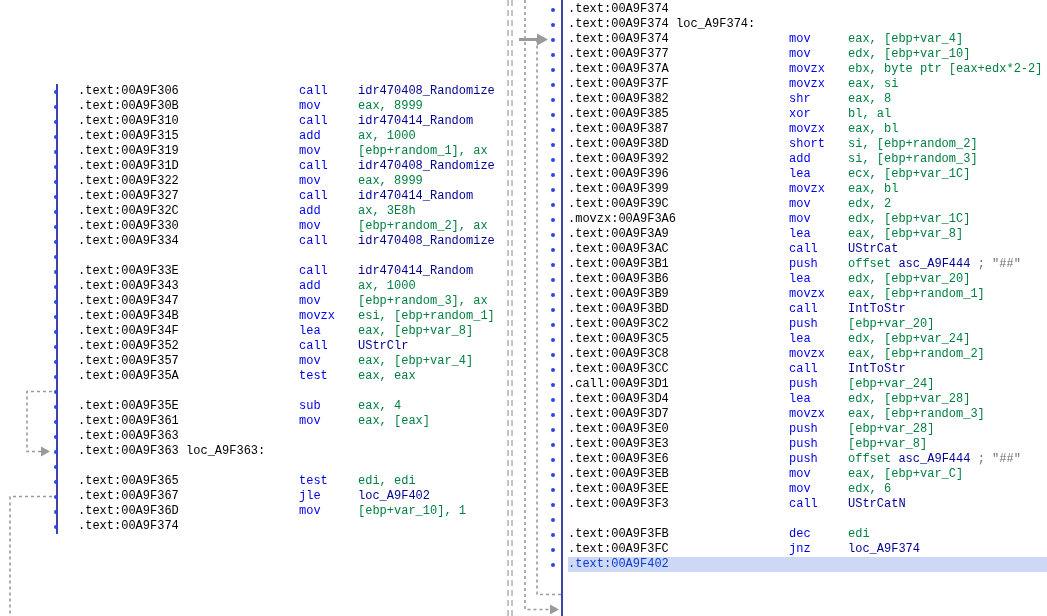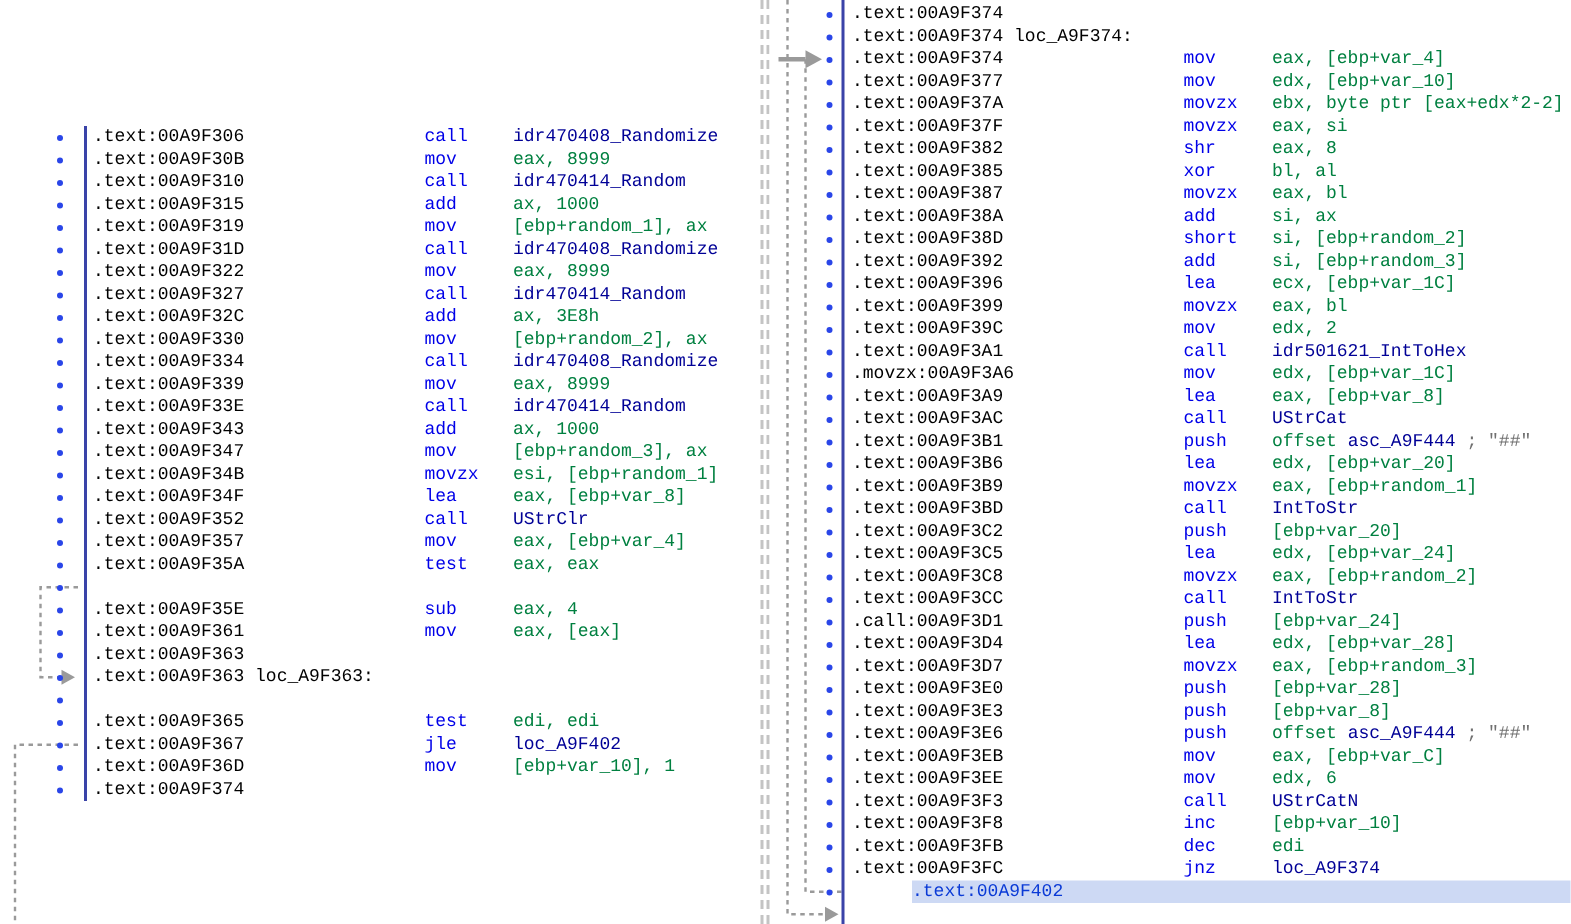--- a/index.html
+++ b/index.html
@@ -13,42 +13,42 @@
     font-size: 12px;
   }
   .pane { position: absolute; top: 0; height: 432px; background: #fff; }
   #pane-left  { left: 0;   width: 507px; }
   #pane-right { left: 513px; width: 534px; }
   .arrows { position: absolute; left: 0; top: 0; pointer-events: none; }
   .gutter-line { position: absolute; width: 2px; background: var(--c-gutter); }
   #pane-left  .gutter-line { left: 56px; top: 84px; height: 450px; }
   #pane-right .gutter-line { left: 48px; top: 0;   height: 616px; }
   .lines { position: absolute; left: 0; right: 0; }
-  #pane-left  .lines { top: 84px; }
+  #pane-left  .lines { top: 84px; padding-left: 16px; }
   #pane-right .lines { top: 2px; }
   .line { position: relative; height: 15px; white-space: pre; }
   .dot {
     position: absolute; left: 38px; top: 6px;
     width: 4px; height: 4px; border-radius: 50%;
     background: var(--c-dot);
   }
   .content {
     position: absolute; left: 62px; right: 0; top: 0;
     height: 15px; line-height: 15px;
     color: var(--c-addr);
   }
   #pane-right .content { left: 55px; }
   .addr { color: var(--c-addr); }
   .addr.fixed { display: inline-block; width: 221px; }
   .mn   { display: inline-block; width: 59px; color: var(--c-mn); }
   .label { color: var(--c-label); }
   .t-op   { color: var(--c-op); }
   .t-name { color: var(--c-name); }
   .t-com  { color: var(--c-com); }
-  .line.sel .content { background: var(--c-selbg); margin-left: 40px; }
+  .line.sel .content { background: var(--c-selbg); }
   .line.sel .addr { color: var(--c-seltx); }
   .divider {
     position: absolute; left: 507px; top: 0; width: 6px; height: 616px;
     border-left: 2px dashed #c4c4c4;
     border-right: 2px dashed #c4c4c4;
   }
 </style>
 </head>
 <body>
 
@@ -68,21 +68,21 @@
       <div class="line"><span class="dot"></span><span class="content"><span class="addr fixed">.text:00A9F30B</span><span class="mn">mov</span><span class="t-op">eax, 8999</span></span></div>
       <div class="line"><span class="dot"></span><span class="content"><span class="addr fixed">.text:00A9F310</span><span class="mn">call</span><span class="t-name">idr470414_Random</span></span></div>
       <div class="line"><span class="dot"></span><span class="content"><span class="addr fixed">.text:00A9F315</span><span class="mn">add</span><span class="t-op">ax, 1000</span></span></div>
       <div class="line"><span class="dot"></span><span class="content"><span class="addr fixed">.text:00A9F319</span><span class="mn">mov</span><span class="t-op">[ebp+random_1], ax</span></span></div>
       <div class="line"><span class="dot"></span><span class="content"><span class="addr fixed">.text:00A9F31D</span><span class="mn">call</span><span class="t-name">idr470408_Randomize</span></span></div>
       <div class="line"><span class="dot"></span><span class="content"><span class="addr fixed">.text:00A9F322</span><span class="mn">mov</span><span class="t-op">eax, 8999</span></span></div>
       <div class="line"><span class="dot"></span><span class="content"><span class="addr fixed">.text:00A9F327</span><span class="mn">call</span><span class="t-name">idr470414_Random</span></span></div>
       <div class="line"><span class="dot"></span><span class="content"><span class="addr fixed">.text:00A9F32C</span><span class="mn">add</span><span class="t-op">ax, 3E8h</span></span></div>
       <div class="line"><span class="dot"></span><span class="content"><span class="addr fixed">.text:00A9F330</span><span class="mn">mov</span><span class="t-op">[ebp+random_2], ax</span></span></div>
       <div class="line"><span class="dot"></span><span class="content"><span class="addr fixed">.text:00A9F334</span><span class="mn">call</span><span class="t-name">idr470408_Randomize</span></span></div>
-      <div class="line"><span class="dot"></span><span class="content"><span class="addr fixed">.text:00A9F339</span><span class="mn">mov</span><span class="t-op">eax, 8999</span></span></div>
+      <div class="line"><span class="dot"></span></div>
       <div class="line"><span class="dot"></span><span class="content"><span class="addr fixed">.text:00A9F33E</span><span class="mn">call</span><span class="t-name">idr470414_Random</span></span></div>
       <div class="line"><span class="dot"></span><span class="content"><span class="addr fixed">.text:00A9F343</span><span class="mn">add</span><span class="t-op">ax, 1000</span></span></div>
       <div class="line"><span class="dot"></span><span class="content"><span class="addr fixed">.text:00A9F347</span><span class="mn">mov</span><span class="t-op">[ebp+random_3], ax</span></span></div>
       <div class="line"><span class="dot"></span><span class="content"><span class="addr fixed">.text:00A9F34B</span><span class="mn">movzx</span><span class="t-op">esi, [ebp+random_1]</span></span></div>
       <div class="line"><span class="dot"></span><span class="content"><span class="addr fixed">.text:00A9F34F</span><span class="mn">lea</span><span class="t-op">eax, [ebp+var_8]</span></span></div>
       <div class="line"><span class="dot"></span><span class="content"><span class="addr fixed">.text:00A9F352</span><span class="mn">call</span><span class="t-name">UStrClr</span></span></div>
       <div class="line"><span class="dot"></span><span class="content"><span class="addr fixed">.text:00A9F357</span><span class="mn">mov</span><span class="t-op">eax, [ebp+var_4]</span></span></div>
       <div class="line"><span class="dot"></span><span class="content"><span class="addr fixed">.text:00A9F35A</span><span class="mn">test</span><span class="t-op">eax, eax</span></span></div>
       <div class="line"><span class="dot"></span></div>
       <div class="line"><span class="dot"></span><span class="content"><span class="addr fixed">.text:00A9F35E</span><span class="mn">sub</span><span class="t-op">eax, 4</span></span></div>
@@ -115,45 +115,43 @@
   <div class="lines">
       <div class="line"><span class="dot"></span><span class="content"><span class="addr">.text:00A9F374</span></span></div>
       <div class="line"><span class="dot"></span><span class="content"><span class="addr">.text:00A9F374</span><span class="label"> loc_A9F374:</span></span></div>
       <div class="line"><span class="dot"></span><span class="content"><span class="addr fixed">.text:00A9F374</span><span class="mn">mov</span><span class="t-op">eax, [ebp+var_4]</span></span></div>
       <div class="line"><span class="dot"></span><span class="content"><span class="addr fixed">.text:00A9F377</span><span class="mn">mov</span><span class="t-op">edx, [ebp+var_10]</span></span></div>
       <div class="line"><span class="dot"></span><span class="content"><span class="addr fixed">.text:00A9F37A</span><span class="mn">movzx</span><span class="t-op">ebx, byte ptr [eax+edx*2-2]</span></span></div>
       <div class="line"><span class="dot"></span><span class="content"><span class="addr fixed">.text:00A9F37F</span><span class="mn">movzx</span><span class="t-op">eax, si</span></span></div>
       <div class="line"><span class="dot"></span><span class="content"><span class="addr fixed">.text:00A9F382</span><span class="mn">shr</span><span class="t-op">eax, 8</span></span></div>
       <div class="line"><span class="dot"></span><span class="content"><span class="addr fixed">.text:00A9F385</span><span class="mn">xor</span><span class="t-op">bl, al</span></span></div>
       <div class="line"><span class="dot"></span><span class="content"><span class="addr fixed">.text:00A9F387</span><span class="mn">movzx</span><span class="t-op">eax, bl</span></span></div>
-      <div class="line"><span class="dot"></span><span class="content"><span class="addr fixed">.text:00A9F38A</span><span class="mn">add</span><span class="t-op">si, ax</span></span></div>
       <div class="line"><span class="dot"></span><span class="content"><span class="addr fixed">.text:00A9F38D</span><span class="mn">short</span><span class="t-op">si, [ebp+random_2]</span></span></div>
       <div class="line"><span class="dot"></span><span class="content"><span class="addr fixed">.text:00A9F392</span><span class="mn">add</span><span class="t-op">si, [ebp+random_3]</span></span></div>
       <div class="line"><span class="dot"></span><span class="content"><span class="addr fixed">.text:00A9F396</span><span class="mn">lea</span><span class="t-op">ecx, [ebp+var_1C]</span></span></div>
       <div class="line"><span class="dot"></span><span class="content"><span class="addr fixed">.text:00A9F399</span><span class="mn">movzx</span><span class="t-op">eax, bl</span></span></div>
       <div class="line"><span class="dot"></span><span class="content"><span class="addr fixed">.text:00A9F39C</span><span class="mn">mov</span><span class="t-op">edx, 2</span></span></div>
-      <div class="line"><span class="dot"></span><span class="content"><span class="addr fixed">.text:00A9F3A1</span><span class="mn">call</span><span class="t-name">idr501621_IntToHex</span></span></div>
       <div class="line"><span class="dot"></span><span class="content"><span class="addr fixed">.movzx:00A9F3A6</span><span class="mn">mov</span><span class="t-op">edx, [ebp+var_1C]</span></span></div>
       <div class="line"><span class="dot"></span><span class="content"><span class="addr fixed">.text:00A9F3A9</span><span class="mn">lea</span><span class="t-op">eax, [ebp+var_8]</span></span></div>
       <div class="line"><span class="dot"></span><span class="content"><span class="addr fixed">.text:00A9F3AC</span><span class="mn">call</span><span class="t-name">UStrCat</span></span></div>
       <div class="line"><span class="dot"></span><span class="content"><span class="addr fixed">.text:00A9F3B1</span><span class="mn">push</span><span class="t-op">offset </span><span class="t-name">asc_A9F444</span><span class="t-com"> ; "##"</span></span></div>
       <div class="line"><span class="dot"></span><span class="content"><span class="addr fixed">.text:00A9F3B6</span><span class="mn">lea</span><span class="t-op">edx, [ebp+var_20]</span></span></div>
       <div class="line"><span class="dot"></span><span class="content"><span class="addr fixed">.text:00A9F3B9</span><span class="mn">movzx</span><span class="t-op">eax, [ebp+random_1]</span></span></div>
       <div class="line"><span class="dot"></span><span class="content"><span class="addr fixed">.text:00A9F3BD</span><span class="mn">call</span><span class="t-name">IntToStr</span></span></div>
       <div class="line"><span class="dot"></span><span class="content"><span class="addr fixed">.text:00A9F3C2</span><span class="mn">push</span><span class="t-op">[ebp+var_20]</span></span></div>
       <div class="line"><span class="dot"></span><span class="content"><span class="addr fixed">.text:00A9F3C5</span><span class="mn">lea</span><span class="t-op">edx, [ebp+var_24]</span></span></div>
       <div class="line"><span class="dot"></span><span class="content"><span class="addr fixed">.text:00A9F3C8</span><span class="mn">movzx</span><span class="t-op">eax, [ebp+random_2]</span></span></div>
       <div class="line"><span class="dot"></span><span class="content"><span class="addr fixed">.text:00A9F3CC</span><span class="mn">call</span><span class="t-name">IntToStr</span></span></div>
       <div class="line"><span class="dot"></span><span class="content"><span class="addr fixed">.call:00A9F3D1</span><span class="mn">push</span><span class="t-op">[ebp+var_24]</span></span></div>
       <div class="line"><span class="dot"></span><span class="content"><span class="addr fixed">.text:00A9F3D4</span><span class="mn">lea</span><span class="t-op">edx, [ebp+var_28]</span></span></div>
       <div class="line"><span class="dot"></span><span class="content"><span class="addr fixed">.text:00A9F3D7</span><span class="mn">movzx</span><span class="t-op">eax, [ebp+random_3]</span></span></div>
       <div class="line"><span class="dot"></span><span class="content"><span class="addr fixed">.text:00A9F3E0</span><span class="mn">push</span><span class="t-op">[ebp+var_28]</span></span></div>
       <div class="line"><span class="dot"></span><span class="content"><span class="addr fixed">.text:00A9F3E3</span><span class="mn">push</span><span class="t-op">[ebp+var_8]</span></span></div>
       <div class="line"><span class="dot"></span><span class="content"><span class="addr fixed">.text:00A9F3E6</span><span class="mn">push</span><span class="t-op">offset </span><span class="t-name">asc_A9F444</span><span class="t-com"> ; "##"</span></span></div>
       <div class="line"><span class="dot"></span><span class="content"><span class="addr fixed">.text:00A9F3EB</span><span class="mn">mov</span><span class="t-op">eax, [ebp+var_C]</span></span></div>
       <div class="line"><span class="dot"></span><span class="content"><span class="addr fixed">.text:00A9F3EE</span><span class="mn">mov</span><span class="t-op">edx, 6</span></span></div>
       <div class="line"><span class="dot"></span><span class="content"><span class="addr fixed">.text:00A9F3F3</span><span class="mn">call</span><span class="t-name">UStrCatN</span></span></div>
-      <div class="line"><span class="dot"></span><span class="content"><span class="addr fixed">.text:00A9F3F8</span><span class="mn">inc</span><span class="t-op">[ebp+var_10]</span></span></div>
+      <div class="line"><span class="dot"></span></div>
       <div class="line"><span class="dot"></span><span class="content"><span class="addr fixed">.text:00A9F3FB</span><span class="mn">dec</span><span class="t-op">edi</span></span></div>
       <div class="line"><span class="dot"></span><span class="content"><span class="addr fixed">.text:00A9F3FC</span><span class="mn">jnz</span><span class="t-name">loc_A9F374</span></span></div>
       <div class="line sel"><span class="dot"></span><span class="content"><span class="addr">.text:00A9F402</span></span></div>
     </div>
 </div>
 
 </body></html>

